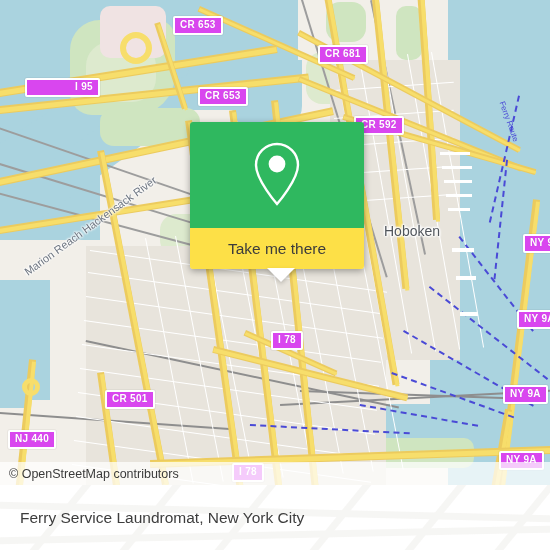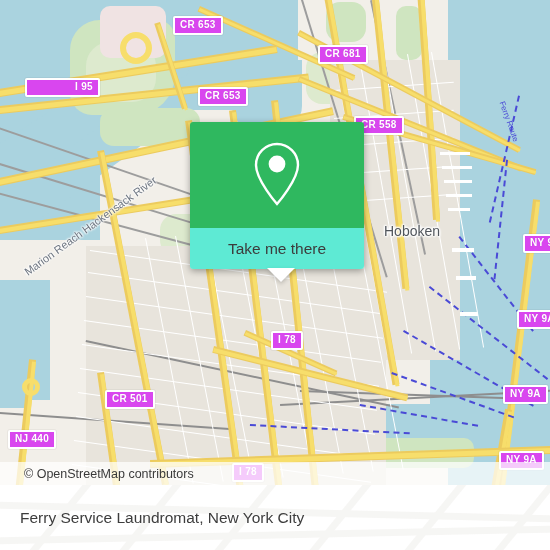--- a/index.html
+++ b/index.html
@@ -73,42 +73,42 @@
     border-radius: 3px; overflow: visible;
     box-shadow: 0 2px 7px rgba(0,0,0,.35);
     z-index: 40;
   }
   #popup-head {
     height: 106px; background: #2fb85f;
     border-radius: 3px 3px 0 0;
     display: flex; align-items: center; justify-content: center;
   }
   #popup-foot {
-    height: 41px; background: #5eead4;
+    height: 41px; background: #fde047;
     border-radius: 0 0 3px 3px;
     display: flex; align-items: center; justify-content: center;
   }
   #popup-foot span { font-size: 15.5px; color: #3c3c3c; }
   #popup-tail {
     position: absolute; left: 77px; top: 146px;
     width: 0; height: 0;
     border-left: 14px solid transparent;
     border-right: 14px solid transparent;
     border-top: 14px solid #ffffff;
     filter: drop-shadow(0 2px 2px rgba(0,0,0,.2));
   }
 
   
   #attribution {
     position: absolute; left: 0; top: 462px; width: 550px; height: 23px;
     background: rgba(255,255,255,.72);
     display: flex; align-items: center;
     z-index: 30;
   }
-  #attribution span { font-size: 12.5px; color: #3a3a3a; padding-left: 24px; }
+  #attribution span { font-size: 12.5px; color: #3a3a3a; padding-left: 9px; }
 
   
   #footer {
     position: absolute; left: 0; top: 485px; width: 550px; height: 65px;
     background: #ffffff; overflow: hidden;
   }
   #footer-watermark {
     position: absolute; left:0; top:0; width:550px; height:65px;
     opacity:.55;
   }
@@ -285,21 +285,21 @@
     <div class="bldg" style="left:456px;top:276px;width:20px;height:4px;background:#fff;"></div>
     <div class="bldg" style="left:460px;top:312px;width:18px;height:4px;background:#fff;"></div>
 
     <div class="place place-mid" style="left:384px;top:175px;margin-top:48px;">Hoboken</div>
     <div class="river-label" style="left:22px;top:268px;transform:rotate(-36deg);">Marion Reach Hackensack River</div>
 
     <div class="shield" style="left:173px;top:16px;">CR 653</div>
     <div class="shield" style="left:318px;top:45px;">CR 681</div>
     <div class="shield" style="left:198px;top:87px;">CR 653</div>
     <div class="shield" style="left:25px;top:78px;padding-left:48px;">I 95</div>
-    <div class="shield" style="left:354px;top:116px;">CR 558</div>
+    <div class="shield" style="left:354px;top:116px;">CR 592</div>
     <div class="shield" style="left:523px;top:234px;">NY 9A</div>
     <div class="shield" style="left:517px;top:310px;">NY 9A</div>
     <div class="shield" style="left:503px;top:385px;">NY 9A</div>
     <div class="shield" style="left:499px;top:451px;">NY 9A</div>
     <div class="shield" style="left:271px;top:331px;">I 78</div>
     <div class="shield" style="left:105px;top:390px;">CR 501</div>
     <div class="shield" style="left:8px;top:430px;">NJ 440</div>
     <div class="shield" style="left:232px;top:463px;">I 78</div>
 
     <div id="popup">

